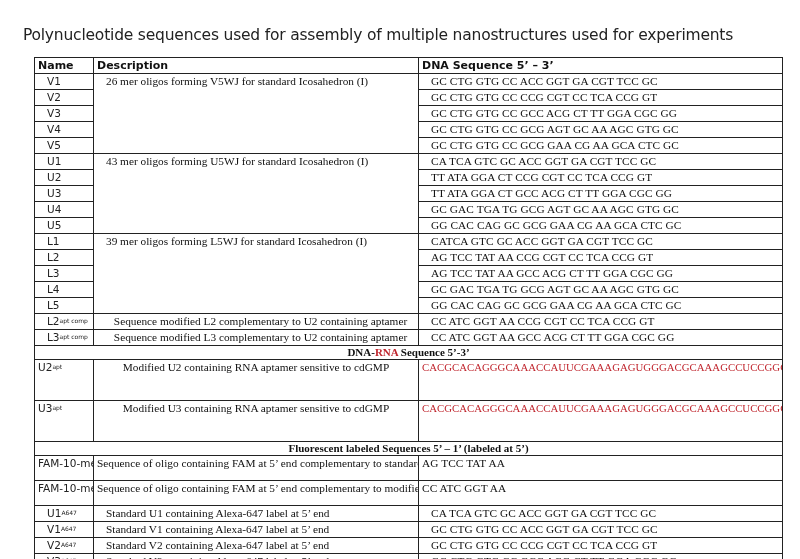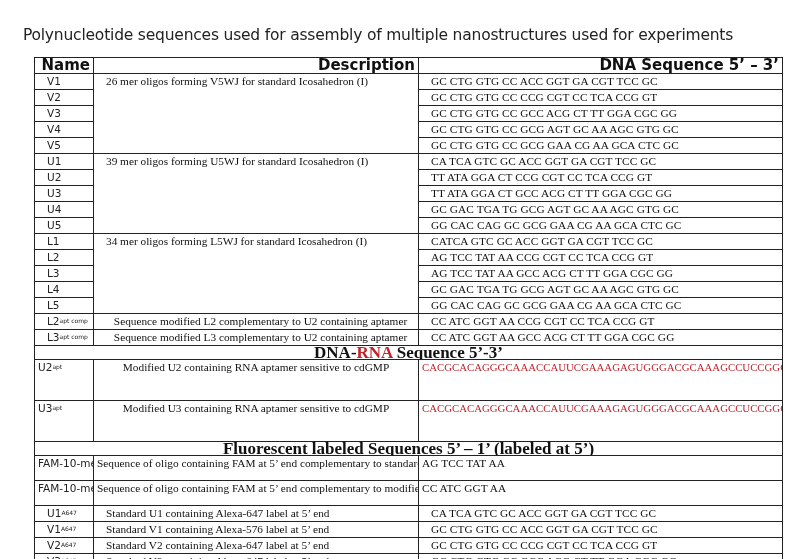--- a/index.html
+++ b/index.html
@@ -11,28 +11,28 @@
   table.seq {
     position:absolute; left:34px; top:57px; width:748px;
     border-collapse:collapse; table-layout:fixed;
     font-family:"Liberation Serif", serif; font-size:11.3px; color:#111;
   }
   table.seq td, table.seq th {
     border:1px solid #222; padding:0 3px; vertical-align:top; line-height:15px;
     white-space:nowrap; overflow:hidden;
   }
   col.c1 { width:59px; } col.c2 { width:325px; } col.c3 { width:364px; }
-  th { font-family:"DejaVu Sans", sans-serif; font-weight:bold; font-size:15px; text-align:right; height:15px; }
+  th { font-family:"DejaVu Sans", sans-serif; font-weight:bold; font-size:11px; text-align:left; height:15px; }
   td.name { font-family:"DejaVu Sans", sans-serif; font-size:10.5px; color:#222; height:15px; }
   td.desc-c { text-align:left; vertical-align:middle; }
   td.desc-ct { text-align:center;margin-top:32px; }
   td.seqv { letter-spacing:0.1px;margin-left:20px; }
   td.wrapname { white-space:normal; line-height:12.5px; }
   td.wrap { white-space:normal; line-height:12.5px; }
-  tr.section td { text-align:center; font-weight:bold; height:13px; line-height:13px; font-size:17px; }
+  tr.section td { text-align:center; font-weight:bold; height:13px; line-height:13px; font-size:11px; }
   .red { color:#c0262e; }
   .rna { white-space:normal; line-height:13.5px; word-break:break-all; font-size:10.8px; height:40px; }
   sup { font-size:6px; vertical-align:top; position:relative; top:-1px; }
   tr.r17 td { height:15px;padding-left:12px; }
   tr.r2 td { height:24px; }
 </style>
 </head>
 <body>
 
 <div class="title">Polynucleotide sequences used for assembly of multiple nanostructures used for experiments</div>
@@ -67,21 +67,21 @@
     <td class="name">V4</td>
     <td class="seqv">GC CTG GTG CC GCG AGT GC AA AGC GTG GC</td>
   </tr>
   <tr class="r17">
     <td class="name">V5</td>
     <td class="seqv">GC CTG GTG CC GCG GAA CG AA GCA CTC GC</td>
   </tr>
 
   <tr class="r17">
     <td class="name">U1</td>
-    <td class="desc-c" rowspan="5">39 mer oligos forming U5WJ for standard Icosahedron (I)</td>
+    <td class="desc-c" rowspan="5">43 mer oligos forming U5WJ for standard Icosahedron (I)</td>
     <td class="seqv">CA TCA GTC GC ACC GGT GA CGT TCC GC</td>
   </tr>
   <tr class="r17">
     <td class="name">U2</td>
     <td class="seqv">TT ATA GGA CT CCG CGT CC TCA CCG GT</td>
   </tr>
   <tr class="r17">
     <td class="name">U3</td>
     <td class="seqv">TT ATA GGA CT GCC ACG CT TT GGA CGC GG</td>
   </tr>
@@ -89,21 +89,21 @@
     <td class="name">U4</td>
     <td class="seqv">GC GAC TGA TG GCG AGT GC AA AGC GTG GC</td>
   </tr>
   <tr class="r17">
     <td class="name">U5</td>
     <td class="seqv"> GG CAC CAG GC GCG GAA CG AA GCA CTC GC</td>
   </tr>
 
   <tr class="r17">
     <td class="name">L1</td>
-    <td class="desc-c" rowspan="5">34 mer oligos forming L5WJ for standard Icosahedron (I)</td>
+    <td class="desc-c" rowspan="5">39 mer oligos forming L5WJ for standard Icosahedron (I)</td>
     <td class="seqv">CATCA GTC GC ACC GGT GA CGT TCC GC</td>
   </tr>
   <tr class="r17">
     <td class="name">L2</td>
     <td class="seqv">AG TCC TAT AA CCG CGT CC TCA CCG GT</td>
   </tr>
   <tr class="r17">
     <td class="name">L3</td>
     <td class="seqv">AG TCC TAT AA GCC ACG CT TT GGA CGC GG</td>
   </tr>
@@ -154,21 +154,21 @@
     <td class="wrap"><span>Sequence of oligo containing FAM at 5’ end complementary to modified U2 (</span></td>
     <td class="seqv">CC ATC GGT AA</td>
   </tr>
   <tr class="r17">
     <td class="name"><span>U1</span><sup>A647</sup></td>
     <td>Standard U1 containing Alexa-647 label at 5’ end</td>
     <td class="seqv">CA TCA GTC GC ACC GGT GA CGT TCC GC</td>
   </tr>
   <tr class="r17">
     <td class="name"><span>V1</span><sup>A647</sup></td>
-    <td>Standard V1 containing Alexa-576 label at 5’ end</td>
+    <td>Standard V1 containing Alexa-647 label at 5’ end</td>
     <td class="seqv">GC CTG GTG CC ACC GGT GA CGT TCC GC</td>
   </tr>
   <tr class="r17">
     <td class="name"><span>V2</span><sup>A647</sup></td>
     <td>Standard V2 containing Alexa-647 label at 5’ end</td>
     <td class="seqv">GC CTG GTG CC CCG CGT CC TCA CCG GT</td>
   </tr>
   <tr class="r17">
     <td class="name"><span>V3</span><sup>A647</sup></td>
     <td>Standard V3 containing Alexa-647 label at 5’ end</td>

